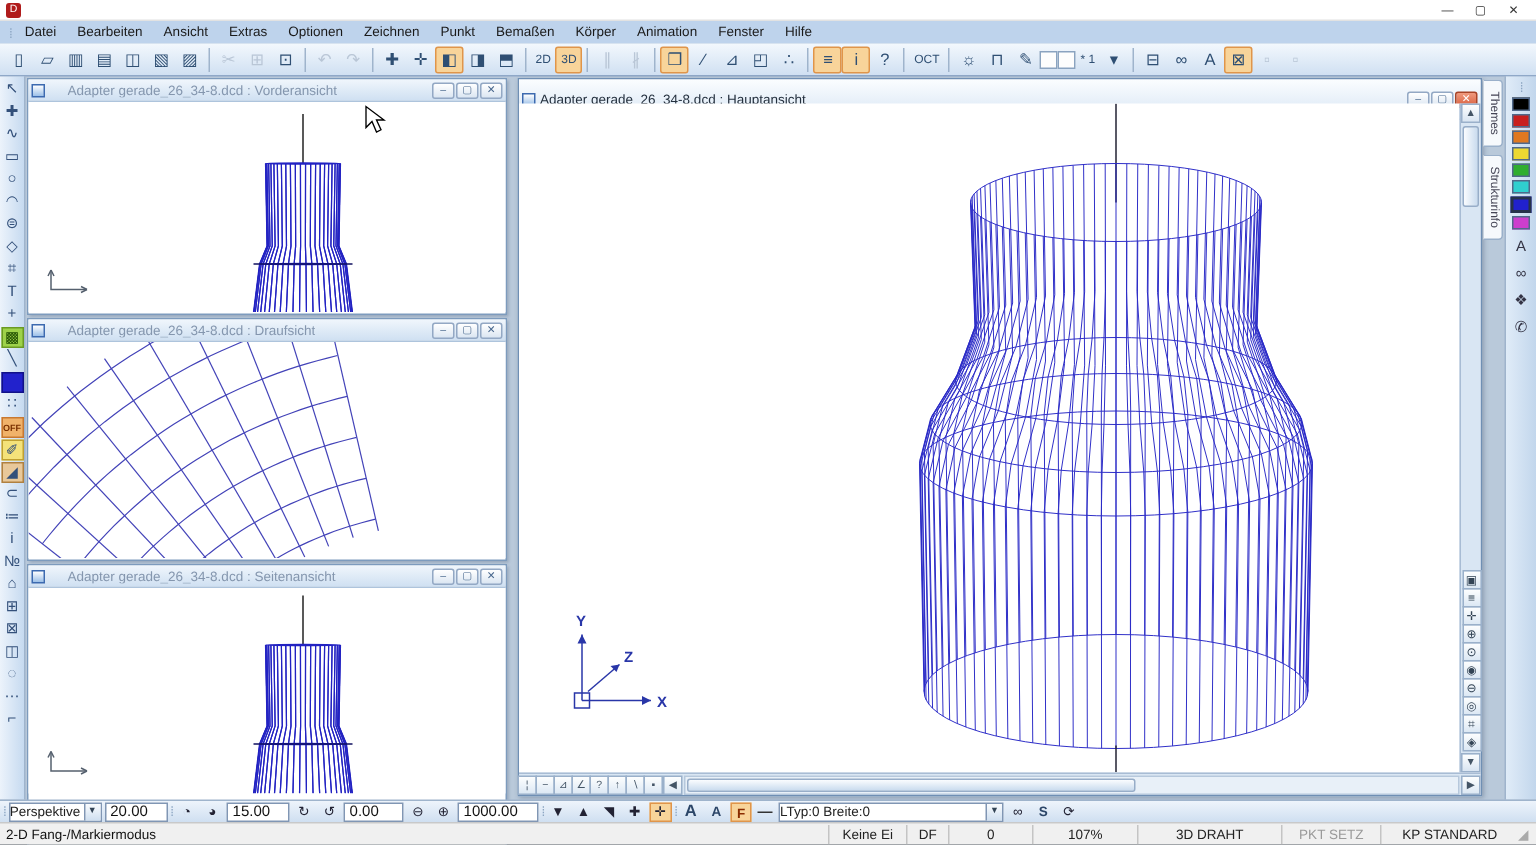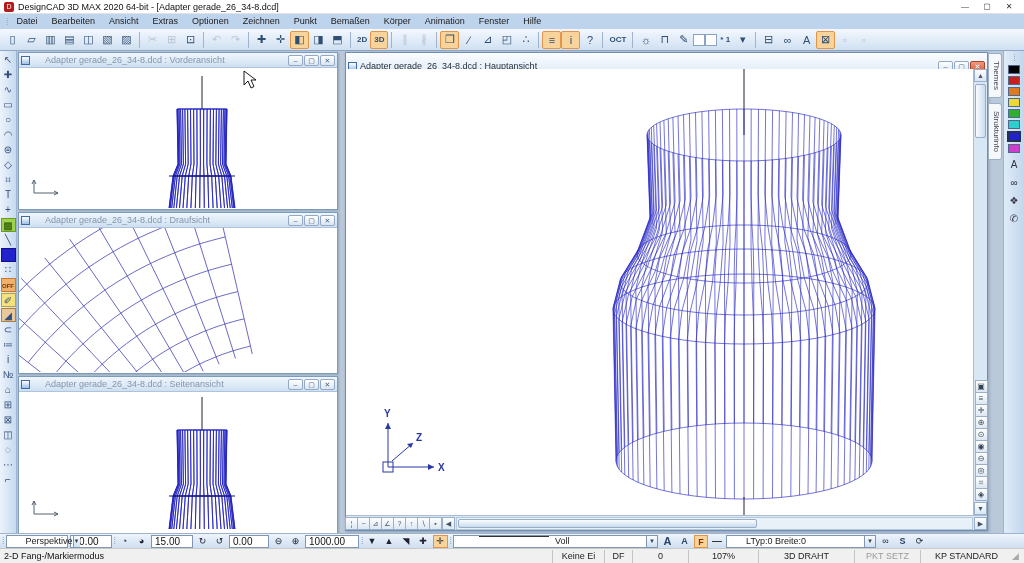--- a/index.html
+++ b/index.html
@@ -17,21 +17,21 @@
   
   .menubar{position:absolute;left:0;top:14px;width:1024px;height:15px;background:#bed3ec;display:flex;align-items:center;padding-left:6px}
   .menubar .grip{margin-right:2px}
   .mitem{padding:0 7px;font-size:9px;color:#1a1a1a;line-height:15px}
 
   
   .tb{position:absolute;left:0;top:29px;width:1024px;height:22px;background:linear-gradient(#f3f8fd,#d0e0f2);border-bottom:1px solid #8fa8c8;display:flex;align-items:center;padding-left:3px}
   .ticon{width:19px;height:18px;display:inline-flex;align-items:center;justify-content:center;font-size:11px;color:#2f4f73}
   .ticon.active{background:#f8d49a;border:1px solid #e0954a;border-radius:2px}
   .ticon.disabled{color:#b9c6d6}
-  .txticon{font-size:8px;font-weight:bold;width:auto;padding:0 3px}
+  .txticon{font-size:8px;font-weight:normal;width:auto;padding:0 3px}
   .swbox{width:12px;height:12px;border:1px solid #8aa3c0;background:#fdfdfd}
   .sep{width:1px;height:16px;background:#9fb4cc;margin:0 3px;flex:0 0 auto}
   .grip{color:#8ba5c2;font-size:9px;letter-spacing:-1px}
 
   
   #left-toolbar{position:absolute;left:0;top:51px;width:17px;height:482px;background:linear-gradient(90deg,#ecf3fb,#c6daf0);border-right:1px solid #9fb4cc;display:flex;flex-direction:column;align-items:center;padding-top:2px;gap:1px}
   .licon{width:15px;height:14px;font-size:10px;line-height:14px;text-align:center;color:#33507a;flex:0 0 auto}
   .t-green{background:#9ed24a;border:1px solid #6a9a22;color:#1e4d00}
   .t-blue{background:#2222cc;border:1px solid #111188;color:#2222cc}
   .t-orange{background:#f0b26a;border:1px solid #c87830;color:#7a3000;font-size:6px;font-weight:bold}
@@ -67,21 +67,21 @@
   
   #side-tabs{position:absolute;left:989px;top:53px;width:13px;display:flex;flex-direction:column;gap:5px}
   .vtab{writing-mode:vertical-rl;border:1px solid #9ab0ca;border-left:none;background:#f6f9fc;color:#445;font-size:8px;padding:7px 0;border-radius:0 3px 3px 0;text-align:center}
   #palette{position:absolute;left:1003px;top:51px;width:21px;height:482px;background:linear-gradient(90deg,#e0ecf8,#c2d6ec);border-left:1px solid #9fb4cc;display:flex;flex-direction:column;align-items:center;padding-top:2px;gap:2px}
   .swatch{width:12px;height:9px;border:1px solid #50688a;flex:0 0 auto}
   .swatch.selected{border:2px solid #26324a;width:14px;height:11px}
   .picon{width:14px;height:13px;font-size:10px;color:#334;text-align:center;line-height:13px;margin-top:3px;flex:0 0 auto}
 
   
   #bbar{position:absolute;left:0;top:533px;width:1024px;height:15px;background:linear-gradient(#eef4fb,#cfdff1);border-top:1px solid #9fb4cc;display:flex;align-items:center;gap:2px;padding-left:2px}
-  .bdrop{height:13px;border:1px solid #8096b4;background:#fff;display:flex;align-items:flex-start;font-size:9px;padding-left:19px;position:relative}
+  .bdrop{height:13px;border:1px solid #8096b4;background:#fff;display:flex;align-items:center;font-size:9px;padding-left:0;position:relative}
   .darr{width:11px;height:100%;margin-left:auto;background:linear-gradient(#fafcfe,#cfdff0);border-left:1px solid #8096b4;font-size:6px;line-height:11px;text-align:center;color:#345}
   .bin{height:13px;border:1px solid #8096b4;background:#fff;font-size:10px;padding:0 3px;color:#111}
   .bicon{width:15px;height:13px;display:inline-flex;align-items:center;justify-content:center;font-size:9px;color:#223}
   .bicon.hl{background:#f8d49a;border:1px solid #e0954a}
   .fbtn{width:14px;height:13px;background:#f8d49a;border:1px solid #e0954a;color:#8a2c00;font-weight:bold;font-size:9px;text-align:center;line-height:12px}
   .linesample{width:70px;height:1px;background:#333;margin:0 6px}
   .aicon{font-weight:bold;color:#2c4668}
 
   
   #sbar{position:absolute;left:0;top:548px;width:1024px;height:15px;background:#f0f0f0;border-top:1px solid #c9c9c9;display:flex;align-items:center}
@@ -92,21 +92,20 @@
 
   svg{display:block}
 </style>
 </head>
 <body>
 
 <div id="app">
 
   <div class="titlebar">
     <span class="appicon">D</span>
-    <span class="tbtitle">DesignCAD 3D MAX 2020 64-bit - [Adapter gerade_26_34-8.dcd]</span>
     <span class="caption-btns">
       <span class="cbtn">—</span>
       <span class="cbtn">▢</span>
       <span class="cbtn">✕</span>
     </span>
   </div>
 
   <div class="menubar">
     <span class="grip">⁞</span>
     <span class="mitem">Datei</span>
@@ -570,25 +569,20 @@
     <span class="bicon">⊖</span>
     <span class="bicon">⊕</span>
     <input class="bin" style="width: 54px;" readonly="" value="1000.00">
     <span class="grip">⁞</span>
     <span class="bicon">▼</span>
     <span class="bicon">▲</span>
     <span class="bicon">◥</span>
     <span class="bicon">✚</span>
     <span class="bicon hl">✛</span>
     <span class="grip">⁞</span>
-    <span class="bdrop" style="width:205px">
-      <span class="linesample"></span>
-      <span>Voll</span>
-      <span class="darr">▼</span>
-    </span>
     <span class="bicon aicon" style="font-size:11px">A</span>
     <span class="bicon aicon" style="font-size:9px">A</span>
     <span class="fbtn">F</span>
     <span style="width:10px;border-top:1px solid #333;margin:0 2px"></span>
     <span class="bdrop" style="width:150px">
       <span>LTyp:0  Breite:0</span>
       <span class="darr">▼</span>
     </span>
     <span class="bicon">∞</span>
     <span class="bicon aicon">S</span>

